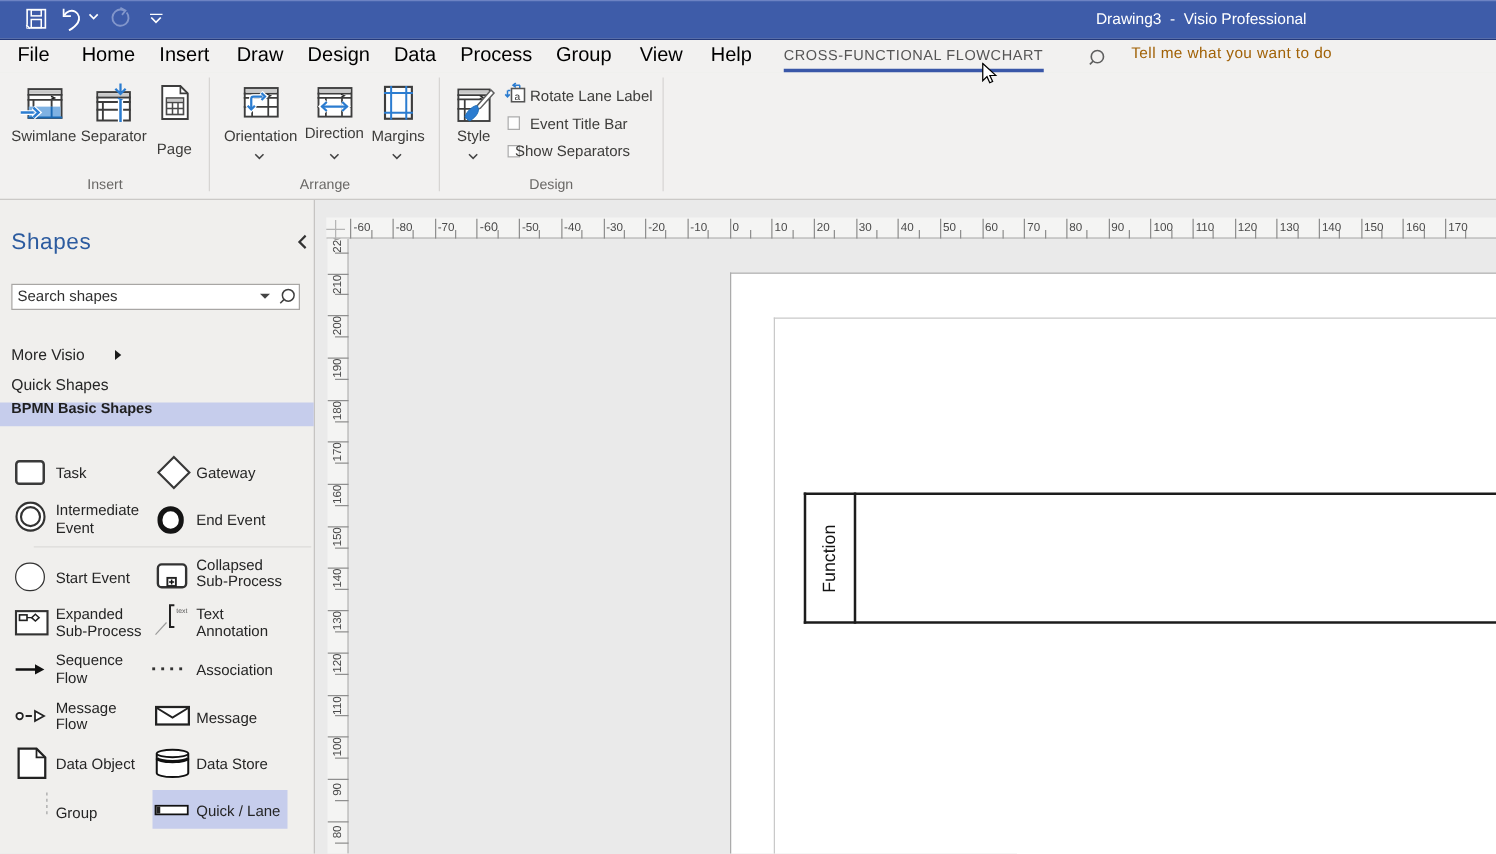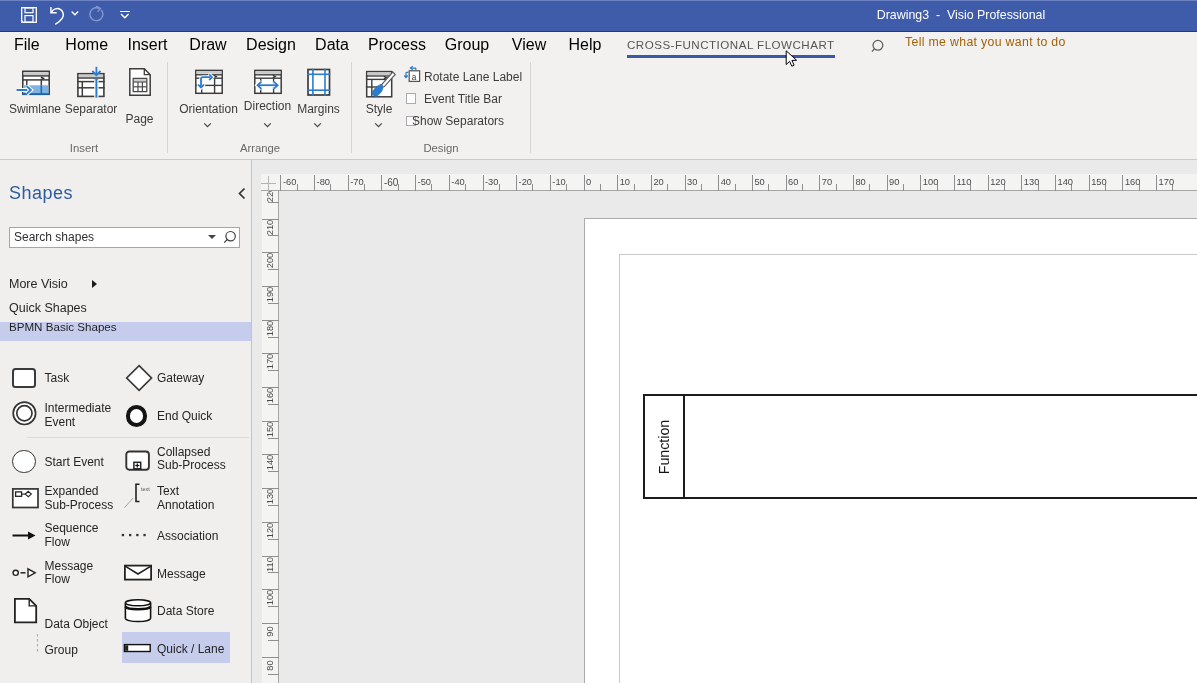--- a/index.html
+++ b/index.html
@@ -188,34 +188,34 @@
 <div class="a" style="left:14px;top:230px;font-size:12px;color:#2f2f2f">Search shapes</div>
 <div class="a" style="left:208px;top:235px;width:0;height:0;border-left:4px solid transparent;border-right:4px solid transparent;border-top:4.5px solid #444"></div>
 <svg class="a" style="left:222px;top:228.5px" width="17" height="17" viewBox="0 0 17 17">
 <circle cx="8.6" cy="7.2" r="4.7" fill="none" stroke="#3f3f3f" stroke-width="1.2"></circle>
 <path d="M5.3 10.5 L2.2 13.6" stroke="#3f3f3f" stroke-width="1.2"></path>
 </svg>
 <div class="a" style="left:9px;top:276.5px;font-size:12.5px;color:#262626">More Visio</div>
 <div class="a" style="left:92px;top:280.2px;width:0;height:0;border-top:4.2px solid transparent;border-bottom:4.2px solid transparent;border-left:5.2px solid #1a1a1a"></div>
 <div class="a" style="left:9px;top:300.5px;font-size:12.5px;color:#262626">Quick Shapes</div>
 <div class="a" style="left:0;top:321.8px;width:251px;height:18.8px;background:#c6cdec"></div>
-<div class="a" style="left:9px;top:319.8px;font-size:11.6px;font-weight:normal;color:#1f1f1f">BPMN Basic Shapes</div>
+<div class="a" style="left:9px;top:319.8px;font-size:11.6px;font-weight:bold;color:#1f1f1f">BPMN Basic Shapes</div>
 <div class="a" style="left:12.3px;top:368px;width:24px;height:19.5px;background:#fff;border:2px solid #3a3a3a;border-radius:3.5px"></div>
 <div class="itm" style="left:44.5px;top:372px">Task</div>
 <svg class="a" style="left:124.5px;top:363.7px" width="29" height="29" viewBox="0 0 29 29">
     <polygon points="14.1,1.6 26.5,14 14.1,26.4 1.7,14" fill="#fff" stroke="#383838" stroke-width="1.7"></polygon>
   </svg>
 <div class="itm" style="left:157px;top:372px">Gateway</div>
 <svg class="a" style="left:12.2px;top:401px" width="26" height="26" viewBox="0 0 26 26">
 <circle cx="12.4" cy="12.3" r="11.2" fill="#fff" stroke="#333" stroke-width="1.7"></circle>
 <circle cx="12.4" cy="12.3" r="7.6" fill="none" stroke="#333" stroke-width="1.7"></circle>
 </svg>
 <div class="itm" style="left:44.5px;top:402.2px">Intermediate<br>Event</div>
 <div class="a" style="left:125.8px;top:405px;width:21.6px;height:21.6px;background:#fff;border:4.6px solid #141414;border-radius:50%"></div>
-<div class="itm" style="left:157px;top:410px">End Quick</div>
+<div class="itm" style="left:157px;top:410px">End Event</div>
 <div class="a" style="left:27px;top:436.6px;width:222px;height:1px;background:#dcdbd9"></div>
 <div class="a" style="left:12.3px;top:449.7px;width:23.8px;height:23.8px;background:#fff;border:1.7px solid #333;border-radius:50%"></div>
 <div class="itm" style="left:44.5px;top:455.6px">Start Event</div>
 <svg class="a" style="left:124px;top:449px" width="28" height="24" viewBox="0 0 28 24">
 <rect x="2.3" y="2.5" width="22.6" height="18.3" rx="3" fill="#fff" stroke="#333" stroke-width="1.9"></rect>
 <rect x="9.9" y="13.3" width="6.8" height="6.5" fill="#fff" stroke="#222" stroke-width="1.5"></rect>
 <line x1="11.3" y1="16.5" x2="15.3" y2="16.5" stroke="#111" stroke-width="1.2"></line>
 <line x1="13.3" y1="14.5" x2="13.3" y2="18.5" stroke="#111" stroke-width="1.2"></line>
 </svg>
 <div class="itm" style="left:157px;top:445.8px">Collapsed<br>Sub-Process</div>
@@ -254,21 +254,21 @@
 <div class="itm" style="left:44.5px;top:559.8px">Message<br>Flow</div>
 <svg class="a" style="left:123px;top:563px" width="30" height="19" viewBox="0 0 30 19">
 <rect x="1.9" y="2.6" width="26.2" height="14" fill="#fff" stroke="#222" stroke-width="1.8"></rect>
 <path d="M2.5 3.4 L15 11 L27.5 3.4" fill="none" stroke="#222" stroke-width="1.6"></path>
 </svg>
 <div class="itm" style="left:157px;top:567.6px">Message</div>
 <svg class="a" style="left:12px;top:596px" width="27" height="29" viewBox="0 0 27 29">
 <path d="M2.9 2.9 L17.2 2.9 L24.2 9.9 L24.2 26.3 L2.9 26.3 Z" fill="#fff" stroke="#222" stroke-width="1.8"></path>
 <path d="M17.2 2.9 L17.2 9.9 L24.2 9.9" fill="none" stroke="#222" stroke-width="1.4"></path>
 </svg>
-<div class="itm" style="left:44.5px;top:618px">Data Object</div>
+<div class="itm" style="left:44.5px;top:605px">Data Object</div>
 <svg class="a" style="left:123px;top:597px" width="30" height="27" viewBox="0 0 30 27">
 <path d="M2.4 5.8 L2.4 21.5 A 12.6 3.4 0 0 0 27.6 21.5 L27.6 5.8 Z" fill="#fff" stroke="none"></path>
 <path d="M2.4 5.8 L2.4 21.5 M27.6 5.8 L27.6 21.5" stroke="#111" stroke-width="1.6"></path>
 <path d="M2.4 21.3 A 12.6 3.3 0 0 0 27.6 21.3" fill="none" stroke="#111" stroke-width="1.5"></path>
 <ellipse cx="15" cy="5.8" rx="12.6" ry="3" fill="#fff" stroke="#111" stroke-width="1.5"></ellipse>
 <path d="M2.5 9.6 A 12.6 3 0 0 0 27.5 9.6" fill="none" stroke="#111" stroke-width="2.6"></path>
 </svg>
 <div class="itm" style="left:157px;top:605px">Data Store</div>
 <svg class="a" style="left:30px;top:632px" width="16" height="24" viewBox="0 0 16 24">
     <line x1="7.5" y1="2" x2="7.5" y2="21" stroke="#ababab" stroke-width="1.1" stroke-dasharray="2.4,2.6"></line>

